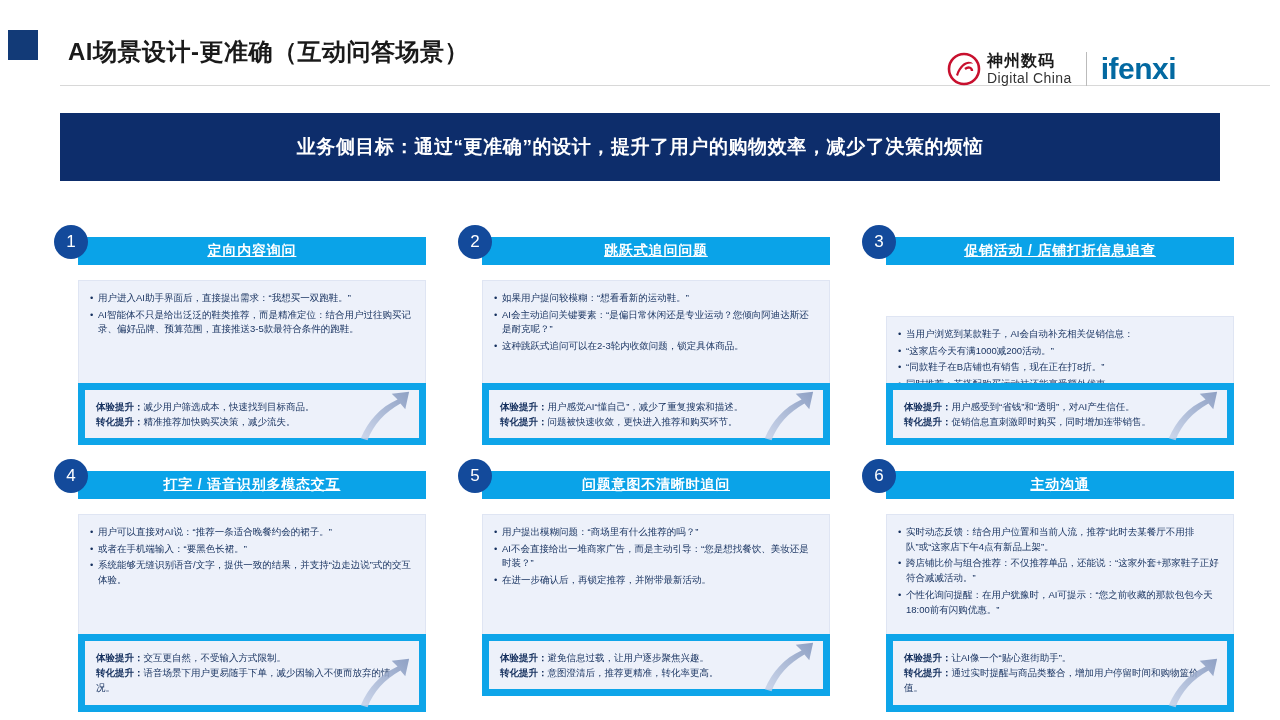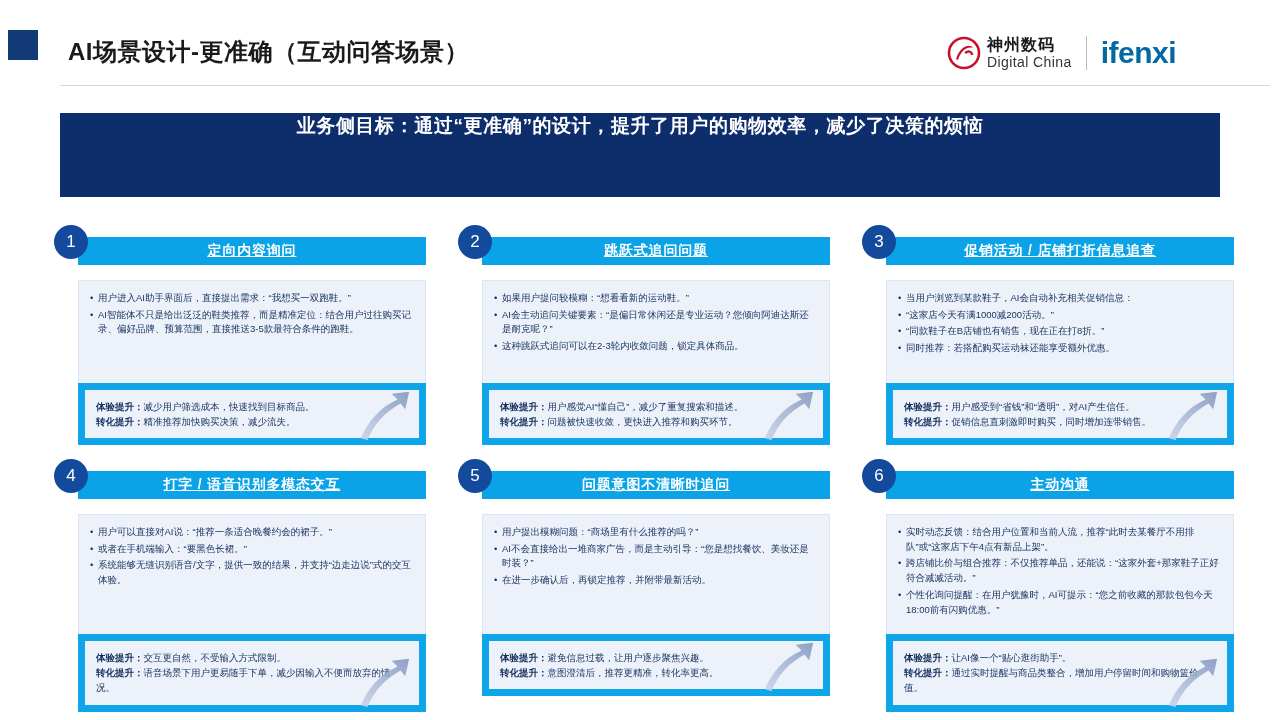--- a/index.html
+++ b/index.html
@@ -39,23 +39,23 @@
   }
   .header-rule {
     position: absolute;
     left: 60px; top: 85px;
     width: 1210px;
     height: 1px;
     background: #d8d8d8;
   }
   .brand {
     position: absolute;
-    right: 20px; top: 36px;
+    right: 20px; top: 42px;
     display: flex;
-    align-items: flex-start;
+    align-items: flex-end;
     height: 44px;
   }
   .brand-logo-mark {
     width: 34px; height: 34px;
     margin-right: 6px;
     position: relative;
   }
   .brand-cn {
     display: flex;
     flex-direction: column;
@@ -84,24 +84,24 @@
     font-weight: bold;
     color: #0369a1;
     letter-spacing: -0.5px;
   }
 
   
   .banner {
     position: absolute;
     left: 60px; top: 113px;
     width: 1160px;
-    height: 84px;
+    height: 68px;
     background: #0d2d6b;
     display: flex;
-    align-items: flex-start;
+    align-items: center;
     justify-content: center;
   }
   .banner-text {
     color: #ffffff;
     font-size: 19px;
     font-weight: bold;
     letter-spacing: 0.6px;
   }
 
   
@@ -189,21 +189,21 @@
     width: 348px;
     background: #edf1fa;
     border: 7px solid #0ea5e9;
     box-sizing: border-box;
     padding: 9px 11px;
   }
   .card.c1 .card-foot, .card.c2 .card-foot, .card.c3 .card-foot { top: 158px; }
   .card.c4 .card-foot, .card.c5 .card-foot, .card.c6 .card-foot { top: 175px; }
 
   .card.c1 .card-body, .card.c2 .card-body { height: 104px; }
-  .card.c3 .card-body { height: 104px; }
+  .card.c3 .card-body { height: 104px; margin-top: 36px; }
   .card.c4 .card-body, .card.c5 .card-body, .card.c6 .card-body { height: 121px; }
 
   .foot-line {
     font-size: 9.5px;
     line-height: 1.6;
     color: #15305e;
   }
   .foot-line .lbl {
     font-weight: bold;
   }

